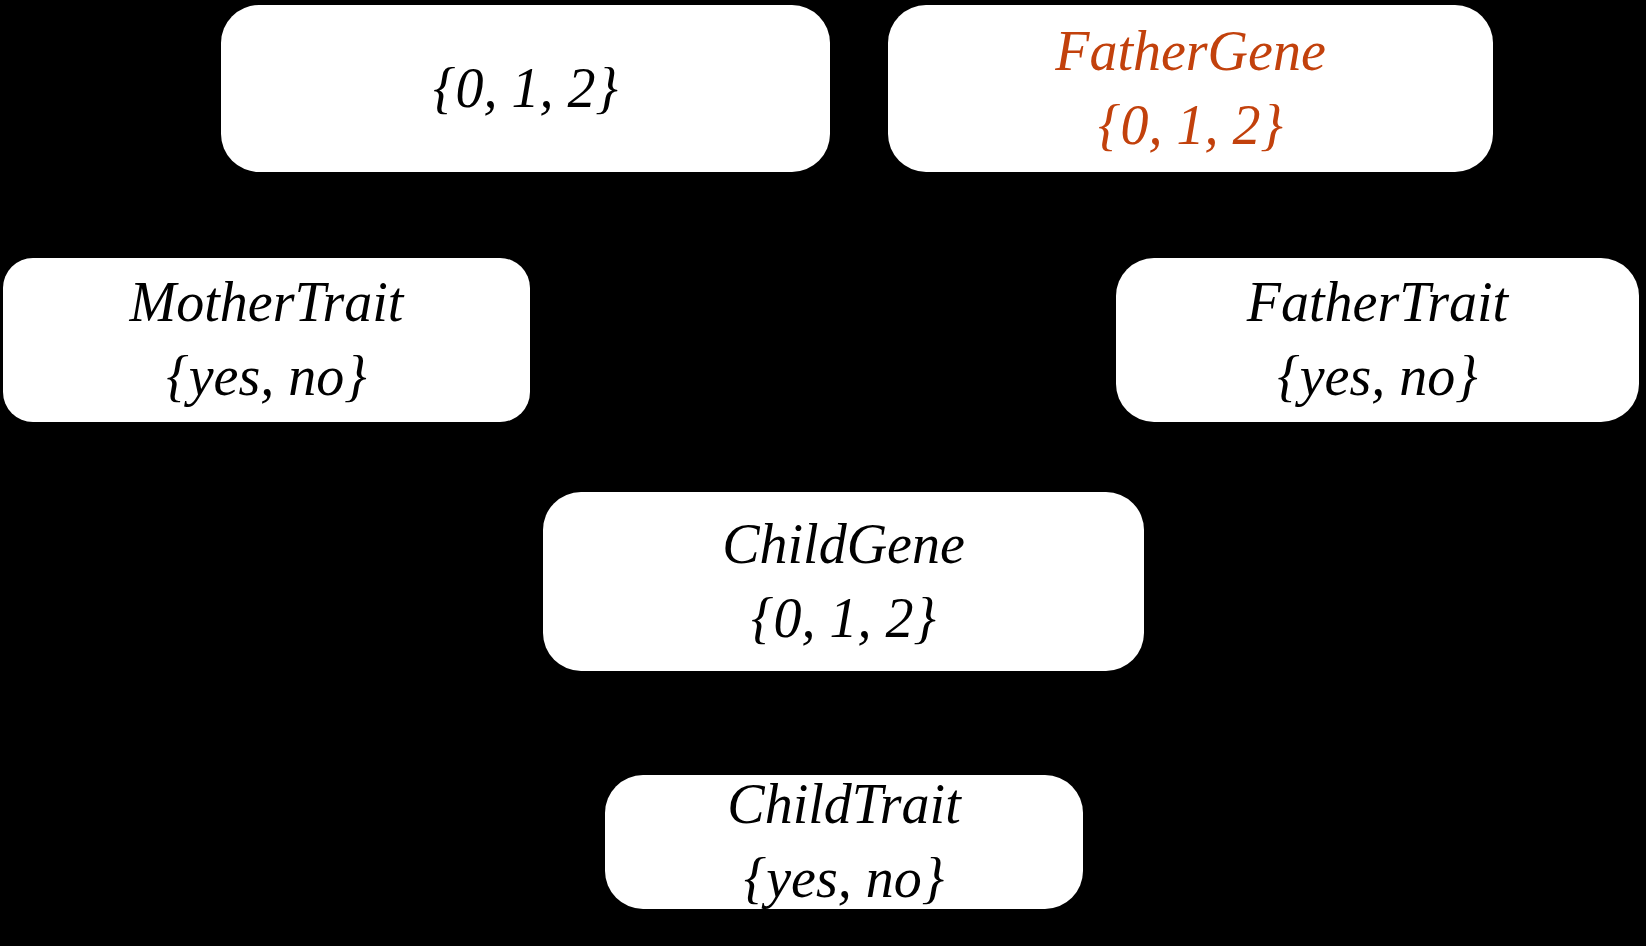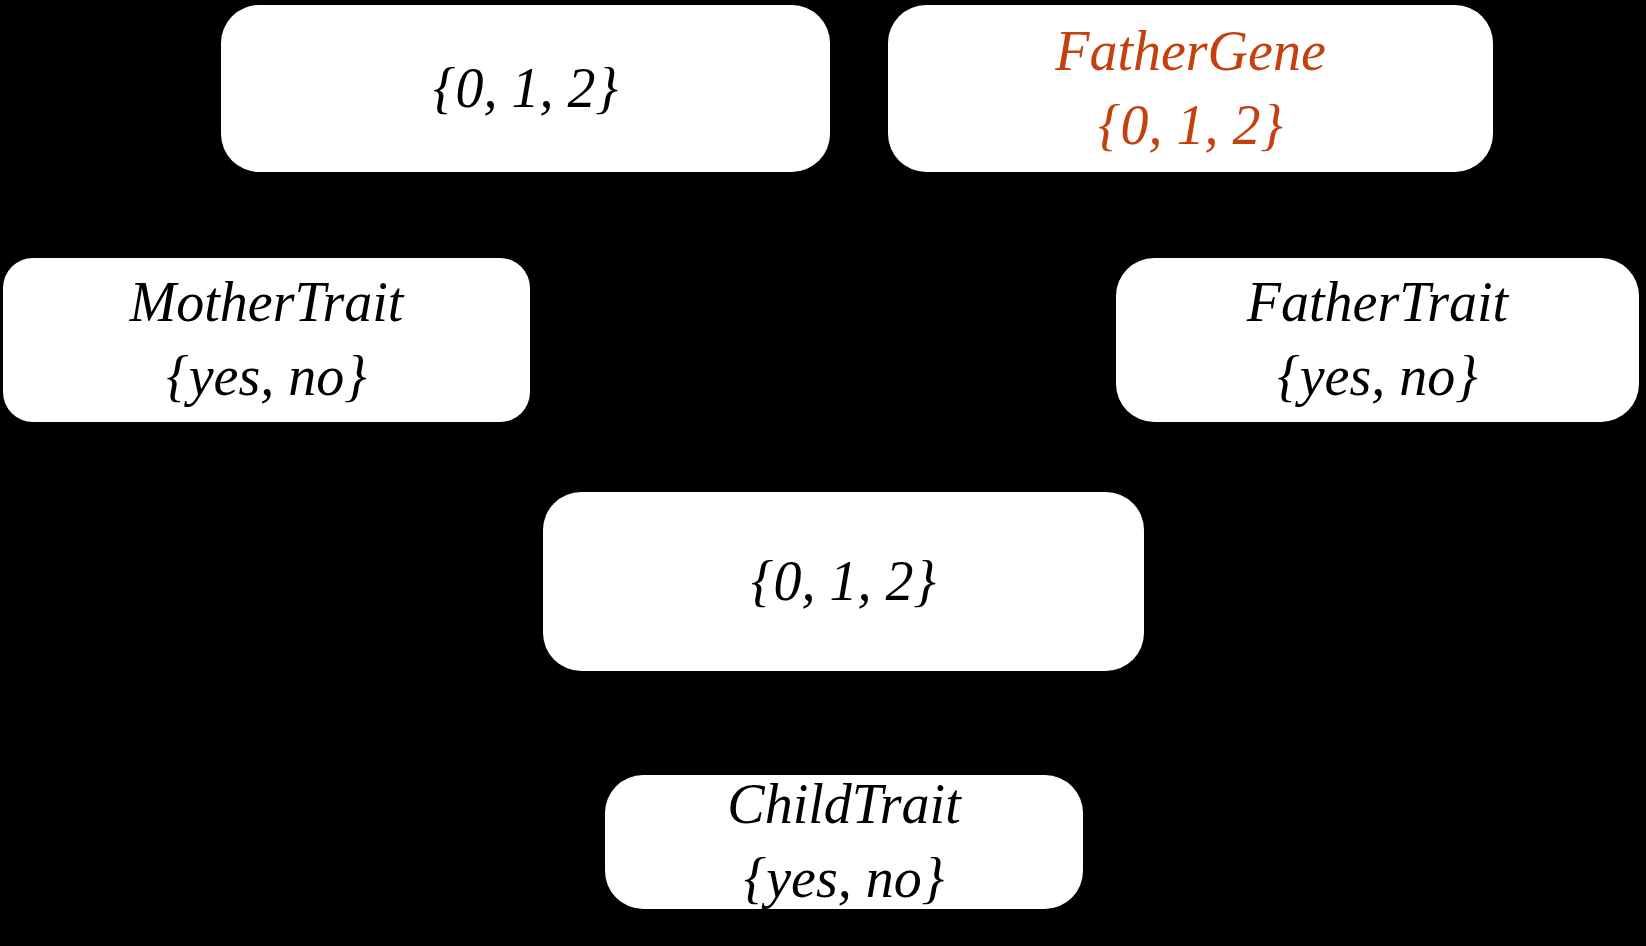--- a/index.html
+++ b/index.html
@@ -60,20 +60,21 @@
     <span class="node-label">MotherTrait</span>
     <span class="node-domain">{yes, no}</span>
   </div>
 
   <div class="node" id="node-father-trait" style="background: rgb(255, 255, 255); color: rgb(0, 0, 0);">
     <span class="node-label">FatherTrait</span>
     <span class="node-domain">{yes, no}</span>
   </div>
 
   <div class="node" id="node-child-gene" style="background: rgb(255, 255, 255); color: rgb(0, 0, 0);">
+    <span class="node-label">ChildGene</span>
     <span class="node-domain">{0, 1, 2}</span>
   </div>
 
   <div class="node" id="node-child-trait" style="background: rgb(255, 255, 255); color: rgb(0, 0, 0);">
     <span class="node-label">ChildTrait</span>
     <span class="node-domain">{yes, no}</span>
   </div>
 
 </div>
 

